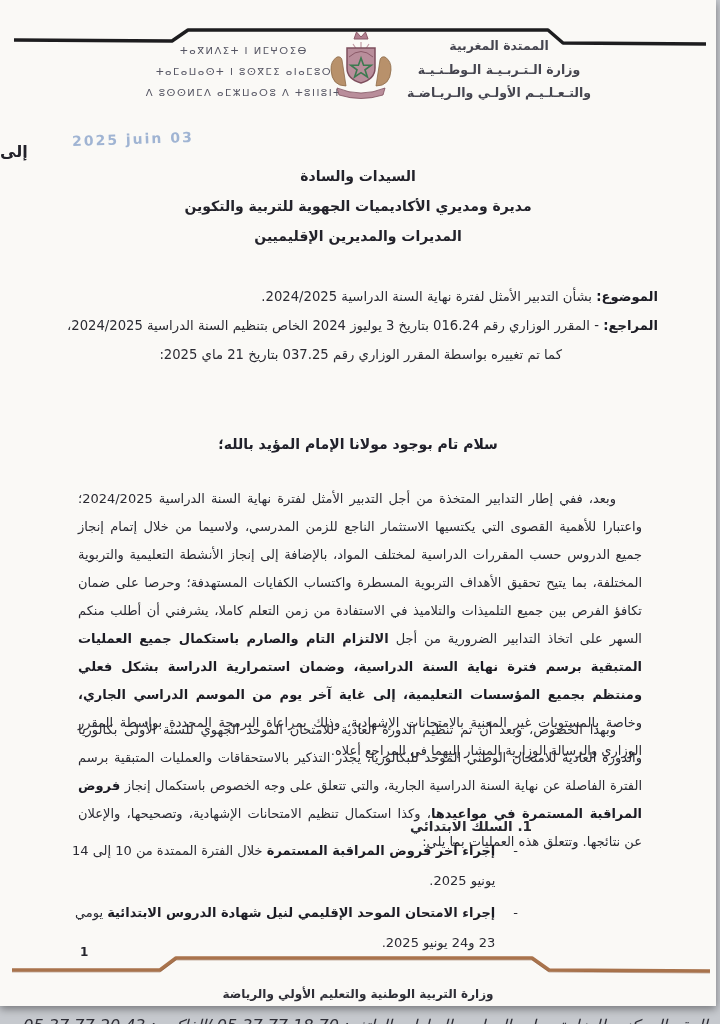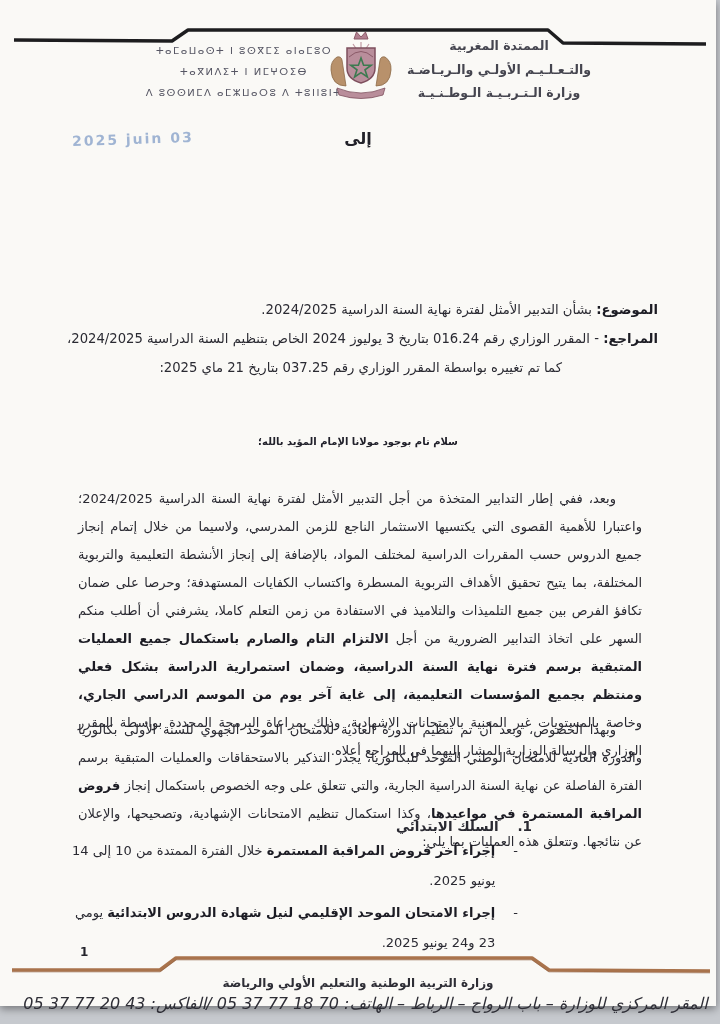--- a/index.html
+++ b/index.html
@@ -28,75 +28,75 @@
   
   .date-stamp{
     left:72px;top:131px;direction:ltr;font-size:14px;font-weight:700;
     color:#8aa4cb;letter-spacing:2px;opacity:.8;transform:rotate(-2deg);
   }
   .ref-stamp{
     left:486px;top:119px;direction:ltr;font-size:15px;font-weight:600;
     color:#98a6b6;letter-spacing:5px;opacity:.9;
   }
   .to-label{
-    left:0;right:0;top:129px;text-align:center;
+    left:0;right:0;top:142px;
     font-size:16px;font-weight:700;color:#22222a;
   }
   .addressee{
     left:0;right:0;top:161px;text-align:center;direction:rtl;
     font-size:14px;line-height:30px;font-weight:700;color:#22222a;
   }
   .subject-block{
-    left:62px;right:58px;top:295px;direction:rtl;text-align:right;
+    left:62px;right:58px;top:282px;direction:rtl;text-align:right;
     font-size:13.2px;line-height:29px;color:#2a2a32;
   }
   .subject-block p{margin:0;}
   .ref1{padding-right:96px;text-indent:-96px;}
   .ref2{margin-right:4px;padding-right:70px;text-indent:-64px;}
   b{color:#1c1c24;}
   .salutation{
     left:0;right:0;top:436px;margin:0;text-align:center;direction:rtl;
-    font-size:10px;font-weight:700;color:#20202a;
+    font-size:14px;font-weight:700;color:#20202a;
   }
   .body-par{
     left:62px;right:58px;margin:16px;direction:rtl;text-align:justify;
     font-size:13px;line-height:28px;color:#2a2a32;text-indent:26px;
   }
   .p1{top:469px;}
   .p2{top:700px;}
   .list-block{left:62px;right:58px;top:818px;direction:rtl;color:#2a2a32;}
   .sec-head{margin-right:126px;font-size:13.5px;font-weight:700;}
-  .sec-head .sec-title{margin-right:14px;}
+  .sec-head .sec-title{margin-right:0;}
   .bullet{
     margin-right:140px;margin-top:2px;line-height:30px;font-size:13px;
     display:flex;gap:18px;align-items:baseline;
   }
   .closing{
     margin:8px 66px 0 0;font-size:13.3px;font-weight:700;text-align:right;
   }
   
   .page-num{left:80px;top:945px;font-size:12px;font-weight:700;color:#23232b;}
   .footer-line{position:absolute;left:0;top:942px;}
   .footer-text{left:0;right:0;top:972px;text-align:center;direction:rtl;color:#2e2e36;}
-  .footer-text .f1{font-size:12px;font-weight:700;margin:4px;}
+  .footer-text .f1{font-size:12px;font-weight:700;margin:15px;}
   .footer-text .f2{font-size:16px;margin:3px 0 0 15px;font-style:italic;}
   .ltr-num{direction:ltr;unicode-bidi:isolate;display:inline-block;}
 </style>
 </head>
 <body>
 
 <div class="page">
 
   <svg class="top-line" width="720" height="52">
     <path d="M14 40 L172 41 L188 30 L548 30 L563 43 L706 44" fill="none" stroke="#1d1d1f" stroke-width="3.4" stroke-linejoin="round"></path>
   </svg>
 
   <div class="abs tifinagh">
+    <div>ⵜⴰⴳⵍⴷⵉⵜ ⵏ ⵍⵎⵖⵔⵉⴱ</div>
     <div>ⵜⴰⵎⴰⵡⴰⵙⵜ ⵏ ⵓⵙⴳⵎⵉ ⴰⵏⴰⵎⵓⵔ</div>
-    <div>ⵜⴰⴳⵍⴷⵉⵜ ⵏ ⵍⵎⵖⵔⵉⴱ</div>
     <div>ⴷ ⵓⵙⵙⵍⵎⴷ ⴰⵎⵣⵡⴰⵔⵓ ⴷ ⵜⵓⵏⵏⵓⵏⵜ</div>
   </div>
 
   <div class="abs emblem">
     <svg width="86" height="82" viewBox="0 0 86 82">
       <path d="M36 13 l2.5 -7 4.5 5 4.5 -5 2.5 7 z" fill="#b28090" stroke="#8a5a68" stroke-width="1"></path>
       <g stroke="#c29aa4" stroke-width="1.2">
         <path d="M43 16 v6 M35 18 l4 6 M51 18 l-4 6" fill="none"></path>
       </g>
       <path d="M29 22 h28 v20 q0 11 -14 15 q-14 -4 -14 -15 z" fill="#b98e9b" stroke="#7e4f5d" stroke-width="1.5"></path>
@@ -105,27 +105,32 @@
       <g fill="#b8916b" stroke="#8d6b49" stroke-width="0.8">
         <path d="M28 60 q-14 0 -15 -16 q-0.5 -9 6 -13 q4 -1 5 3 l4 26 z"></path>
         <path d="M58 60 q14 0 15 -16 q0.5 -9 -6 -13 q-4 -1 -5 3 l-4 26 z"></path>
       </g>
       <path d="M19 62 q24 10 48 0 l-2 7 q-22 7 -44 0 z" fill="#b98e9b" stroke="#7e4f5d" stroke-width="0.8"></path>
     </svg>
   </div>
 
   <div class="abs ar-head">
     <div>الممتدة المغربية</div>
+    <div>وزارة الـتـربـيـة الـوطـنـيـة</div>
     <div>والتـعـلـيـم الأولـي والـريـاضـة</div>
-    <div>وزارة الـتـربـيـة الـوطـنـيـة</div>
   </div>
 
   <div class="abs date-stamp">2025 juin 03</div>
   <div class="abs to-label">إلى</div>
 
+  <div class="abs addressee">
+    <div>السيدات والسادة</div>
+    <div>مديرة ومديري الأكاديميات الجهوية للتربية والتكوين</div>
+    <div>المديرات والمديرين الإقليميين</div>
+  </div>
 
   <div class="abs subject-block">
     <p><b>الموضوع:</b><span> بشأن التدبير الأمثل لفترة نهاية السنة الدراسية 2024/2025.</span></p>
     <p class="ref1"><b>المراجع:</b><span> - المقرر الوزاري رقم 016.24 بتاريخ 3 يوليوز 2024 الخاص بتنظيم السنة الدراسية 2024/2025، كما تم تغييره بواسطة المقرر الوزاري رقم 037.25 بتاريخ 21 ماي 2025:</span></p>
   </div>
 
   <p class="abs salutation">سلام تام بوجود مولانا الإمام المؤيد بالله؛</p>
 
   <p class="abs body-par p1"><span>وبعد، ففي إطار التدابير المتخذة من أجل التدبير الأمثل لفترة نهاية السنة الدراسية 2024/2025؛ واعتبارا للأهمية القصوى التي يكتسيها الاستثمار الناجع للزمن المدرسي، ولاسيما من خلال إتمام إنجاز جميع الدروس حسب المقررات الدراسية لمختلف المواد، بالإضافة إلى إنجاز الأنشطة التعليمية والتربوية المختلفة، بما يتيح تحقيق الأهداف التربوية المسطرة واكتساب الكفايات المستهدفة؛ وحرصا على ضمان تكافؤ الفرص بين جميع التلميذات والتلاميذ في الاستفادة من زمن التعلم كاملا، يشرفني أن أطلب منكم السهر على اتخاذ التدابير الضرورية من أجل </span><b>الالتزام التام والصارم باستكمال جميع العمليات المتبقية برسم فترة نهاية السنة الدراسية، وضمان استمرارية الدراسة بشكل فعلي ومنتظم بجميع المؤسسات التعليمية، إلى غاية آخر يوم من الموسم الدراسي الجاري،</b><span> وخاصة بالمستويات غير المعنية بالامتحانات الإشهادية، وذلك بمراعاة البرمجة المحددة بواسطة المقرر الوزاري والرسالة الوزارية المشار إليهما في المراجع أعلاه.</span></p>
 

